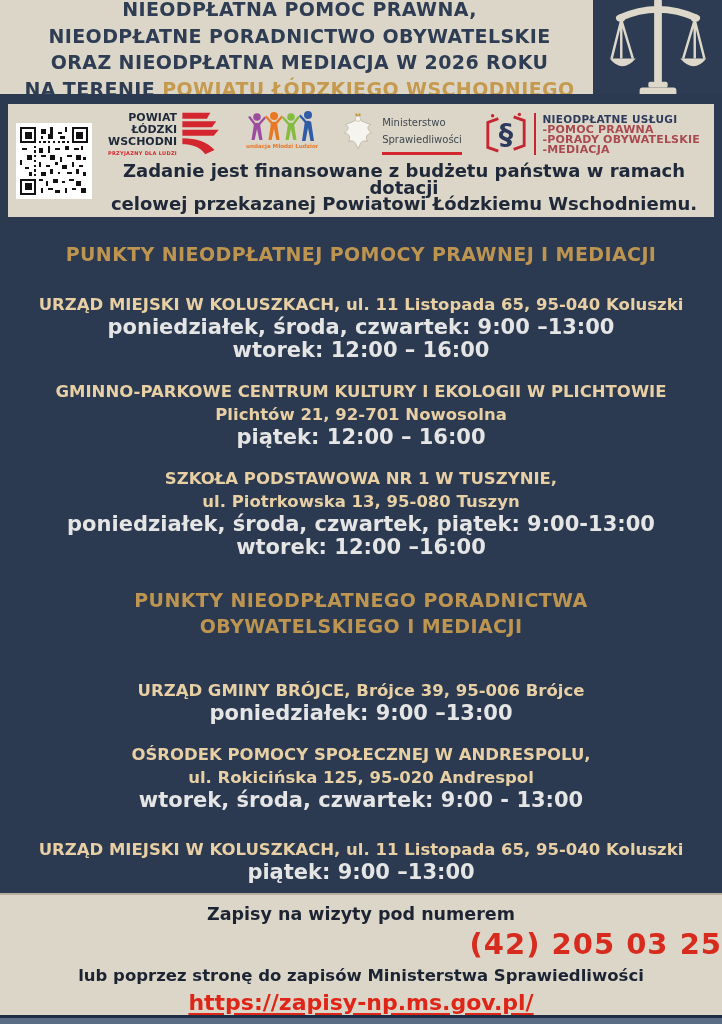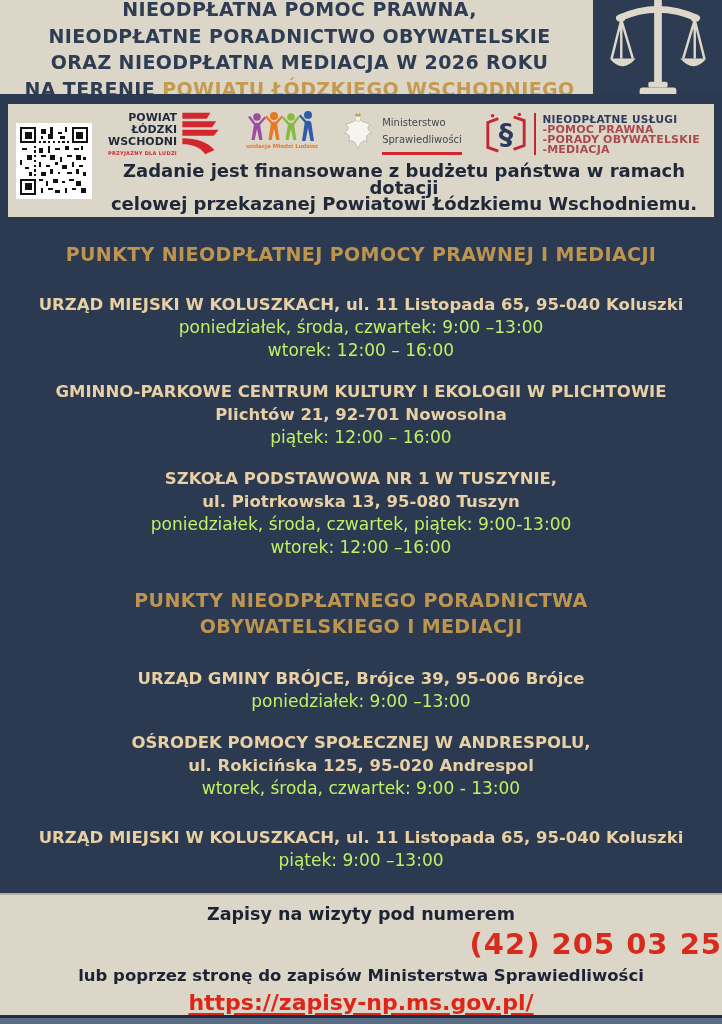--- a/index.html
+++ b/index.html
@@ -32,25 +32,25 @@
   .services-divider { width:2px; height:42px; background:#c42632; }
   .services-text { text-align:left; }
   .services-title { color:#2e3a5c; font-weight:bold; font-size:10.5px; letter-spacing:0.3px; }
   .services-item { color:#a84a50; font-weight:bold; font-size:11px; line-height:10px; letter-spacing:0.2px; }
   .funding-note { text-align:center; color:#20293a; font-weight:bold; font-size:18px; line-height:16.5px; margin-top:3px; }
 
   
   .main-content { flex:1; text-align:center; padding-top:24px; }
   .section-heading { color:#bd9551; font-weight:bold; font-size:19px; letter-spacing:0.4px; line-height:26px;
                      max-width:690px; margin:0 auto 26px auto; }
-  .section-heading.second { margin-top:28px; margin-bottom:28px; max-width:640px; }
+  .section-heading.second { margin-top:28px; margin-bottom:40px; max-width:640px; }
   .entry { margin-bottom:18px; }
   .entry.gap-before { margin-top:26px; }
   .venue { color:#e8d0a4; font-weight:bold; font-size:16.5px; line-height:23px; }
-  .sched { color:#bef264; font-weight:normal; font-size:17px; line-height:23px; }
+  .sched { color:#e5e5e5; font-weight:bold; font-size:21px; line-height:23px; }
 
   
   .footer { background:#dcd6c8; border-top:2px solid #b6ae9f; text-align:center; padding-top:8px;
             height:122px; flex:0 0 auto; }
   .f-line1 { font-size:17.5px; font-weight:bold; color:#1c2433; line-height:23px; }
   .f-phone { font-size:29px; font-weight:bold; color:#d62b1d; letter-spacing:1px; line-height:37px;text-align:right; }
   .f-line2 { font-size:16.5px; font-weight:bold; color:#1c2433; line-height:25px; }
   .f-url { display:inline-block; font-size:22px; font-weight:bold; color:#de2517; line-height:29px;
            text-decoration:underline; text-decoration-thickness:3px; text-underline-offset:3px; }
   .bottom-strip { height:9px; background:#5a6d84; border-top:3px solid #1f2d44; flex:0 0 auto; }

